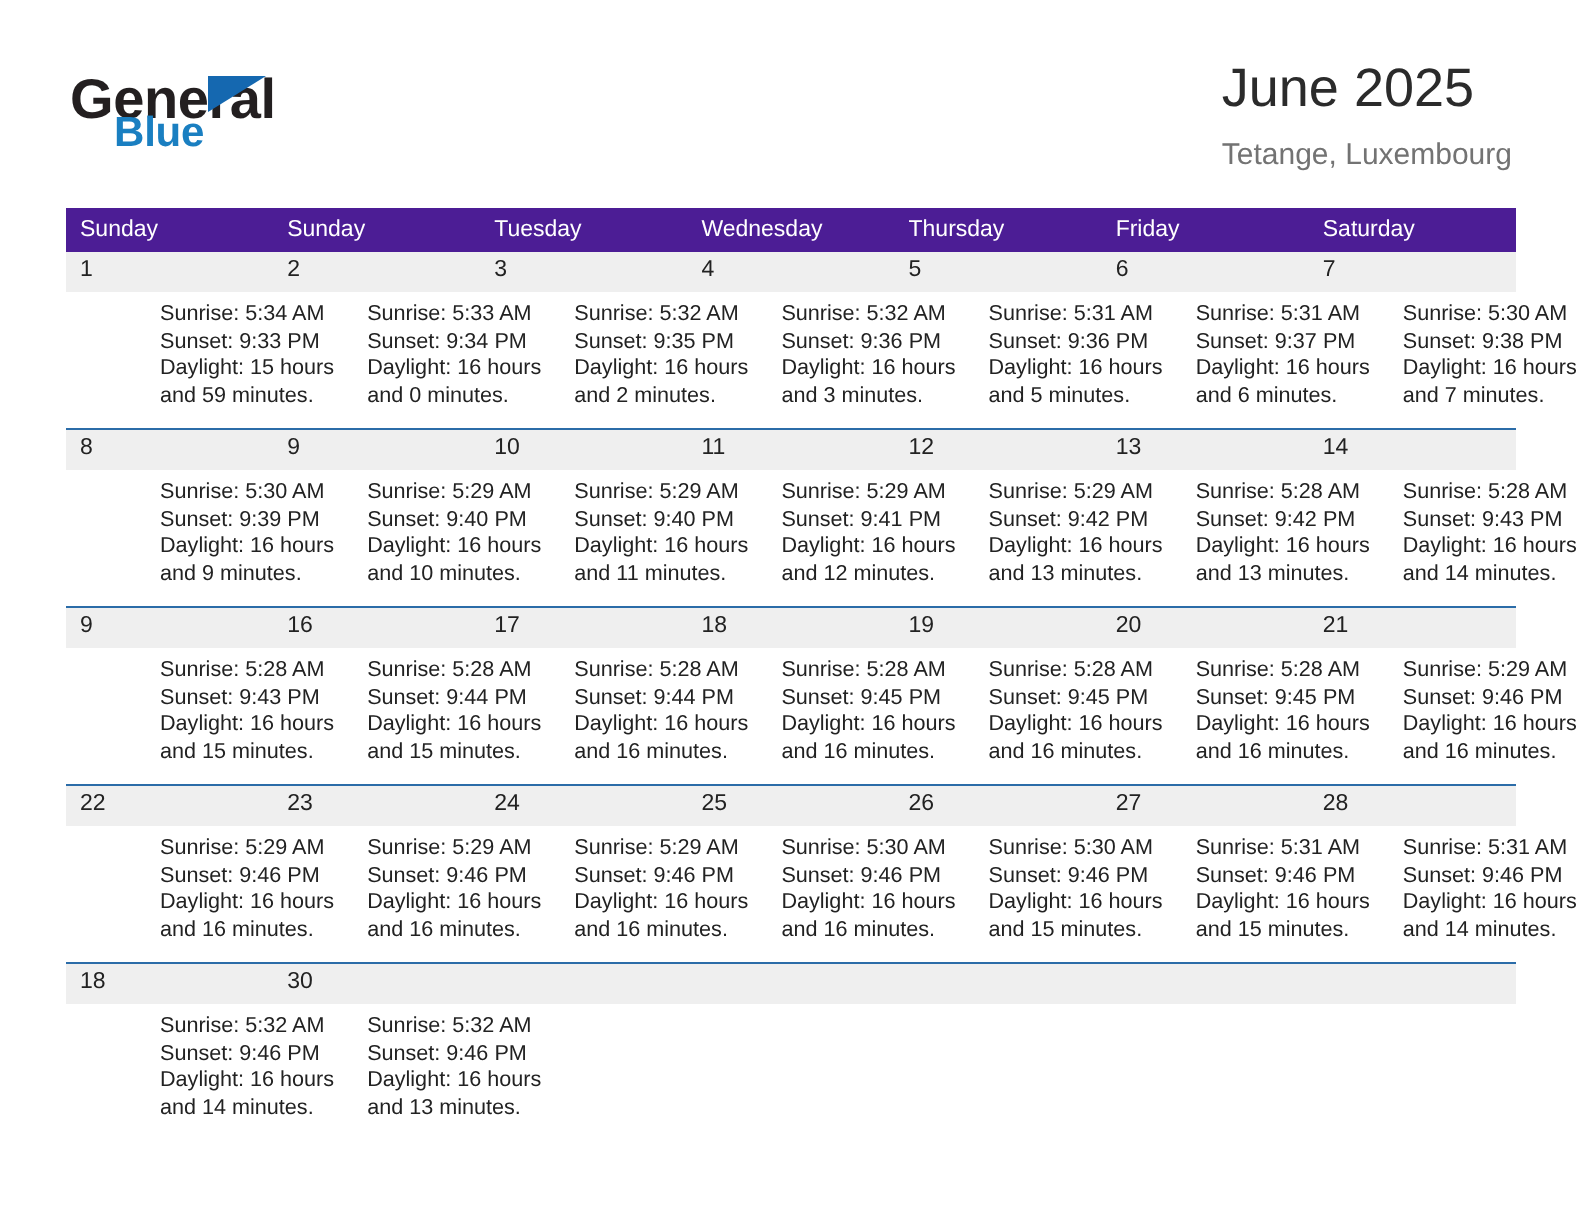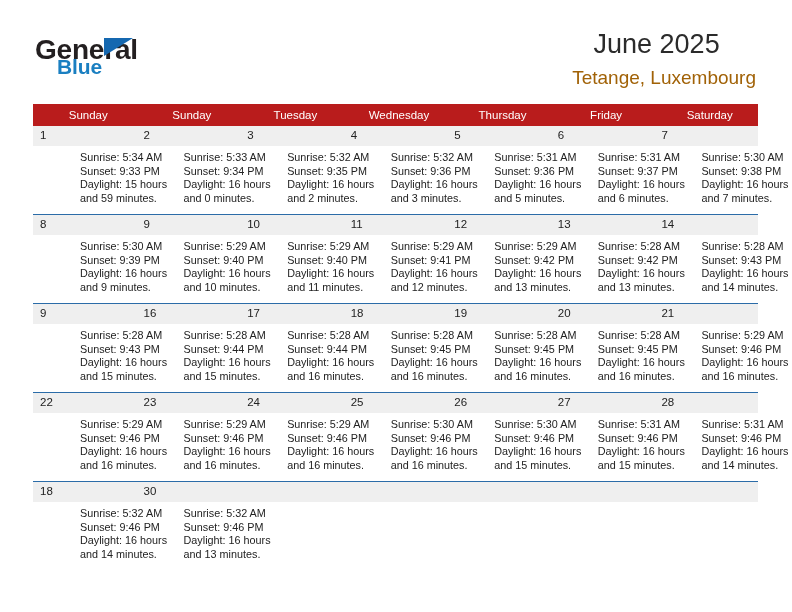--- a/index.html
+++ b/index.html
@@ -62,55 +62,54 @@
     font-size: 21px;
     color: #1a7fc1;
     letter-spacing: -0.1px;
     font-weight: bold;
   }
 
   .title-block {
     position: absolute;
     right: 36px;
     top: 28px;
-    text-align: center;
+    text-align: left;
   }
   .cal-title {
     font-size: 27px;
     color: #2b2b2b;
     line-height: 32px;
     font-weight: normal;
     margin: 0;
   }
   .cal-subtitle {
-    font-size: 19px;
-    color: #a16207;
+    font-size: 15px;
+    color: #737373;
     line-height: 20px;
     margin-top: 8px;
-    margin-left: 15px;
   }
 
   
   .calendar {
     position: absolute;
     left: 33px;
     top: 104px;
     width: 725px;
   }
   table.cal {
     border-collapse: collapse;
     width: 725px;
     table-layout: fixed;
   }
   table.cal th {
-    background: #b91c1c;
+    background: #4c1d95;
     color: #ffffff;
     font-size: 11.5px;
     font-weight: normal;
-    text-align: center;
+    text-align: left;
     padding: 5px 0 5px 7px;
     height: 11px;
     border: none;
   }
   td.day {
     vertical-align: top;
     padding: 0;
     border-top: 1.6px solid #2b6ca8;
     height: 88px;
     background: #ffffff;

